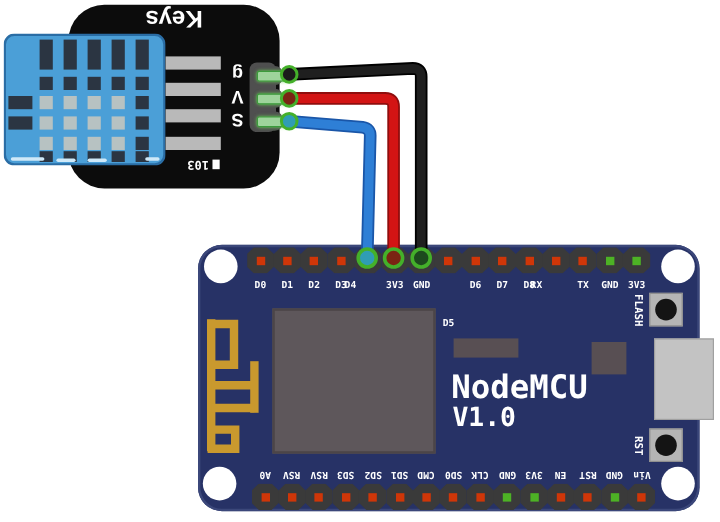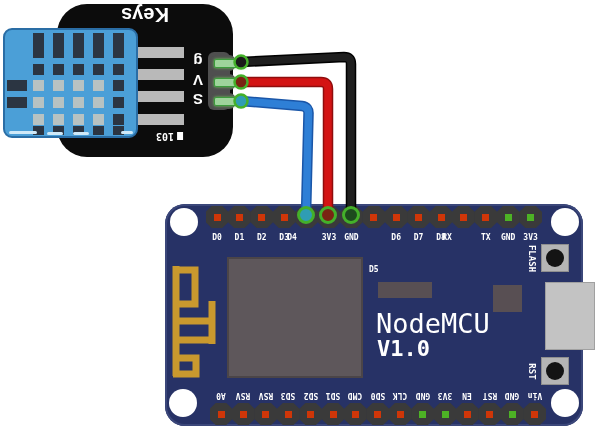--- a/index.html
+++ b/index.html
@@ -8,21 +8,21 @@
   
   #board{position:absolute;left:165px;top:204px;width:418px;height:222px;
          background:#273266;border-radius:20px;box-shadow:inset 0 0 0 2px #3b477a;}
   .hole{position:absolute;width:28px;height:28px;border-radius:50%;background:#ffffff;}
   #esp-shield{position:absolute;left:62px;top:53px;width:136px;height:121px;
               background:#5e575b;border:2px solid #4b4548;box-sizing:border-box;}
   .chip{position:absolute;background:#584f53;}
   #chip-a{left:213px;top:78px;width:54px;height:16px;}
   #chip-b{left:328px;top:81px;width:29px;height:27px;}
   #site-label{position:absolute;left:212px;top:44px;color:#fff;font-size:14px;font-weight:bold;letter-spacing:1px;white-space:nowrap;}
-  #board-title{position:absolute;left:211px;top:104px;color:#fff;font-size:27px;font-weight:normal;white-space:nowrap;}
+  #board-title{position:absolute;left:211px;top:104px;color:#fff;font-size:27px;font-weight:bold;white-space:nowrap;}
   #board-version{position:absolute;left:212px;top:132px;color:#fff;font-size:22px;font-weight:bold;white-space:nowrap;}
   .btn{position:absolute;width:28px;height:28px;background:#b5b5b5;border:1px solid #8f8f8f;box-sizing:border-box;}
   .btn .btn-dot{position:absolute;left:4px;top:4px;width:18px;height:18px;border-radius:50%;background:#141414;}
   #flash-btn{left:376px;top:40px;}
   #rst-btn{left:376px;top:153px;}
   .btn-label{position:absolute;width:28px;height:11px;color:#fff;font-size:9px;font-weight:bold;
              text-align:center;transform:rotate(90deg);white-space:nowrap;line-height:11px;}
   #flash-label{left:352px;top:49px;}
   #rst-label{left:352px;top:162px;}
   #usb{position:absolute;left:380px;top:78px;width:50px;height:68px;background:#c3c3c3;border:1px solid #a0a0a0;box-sizing:border-box;}

